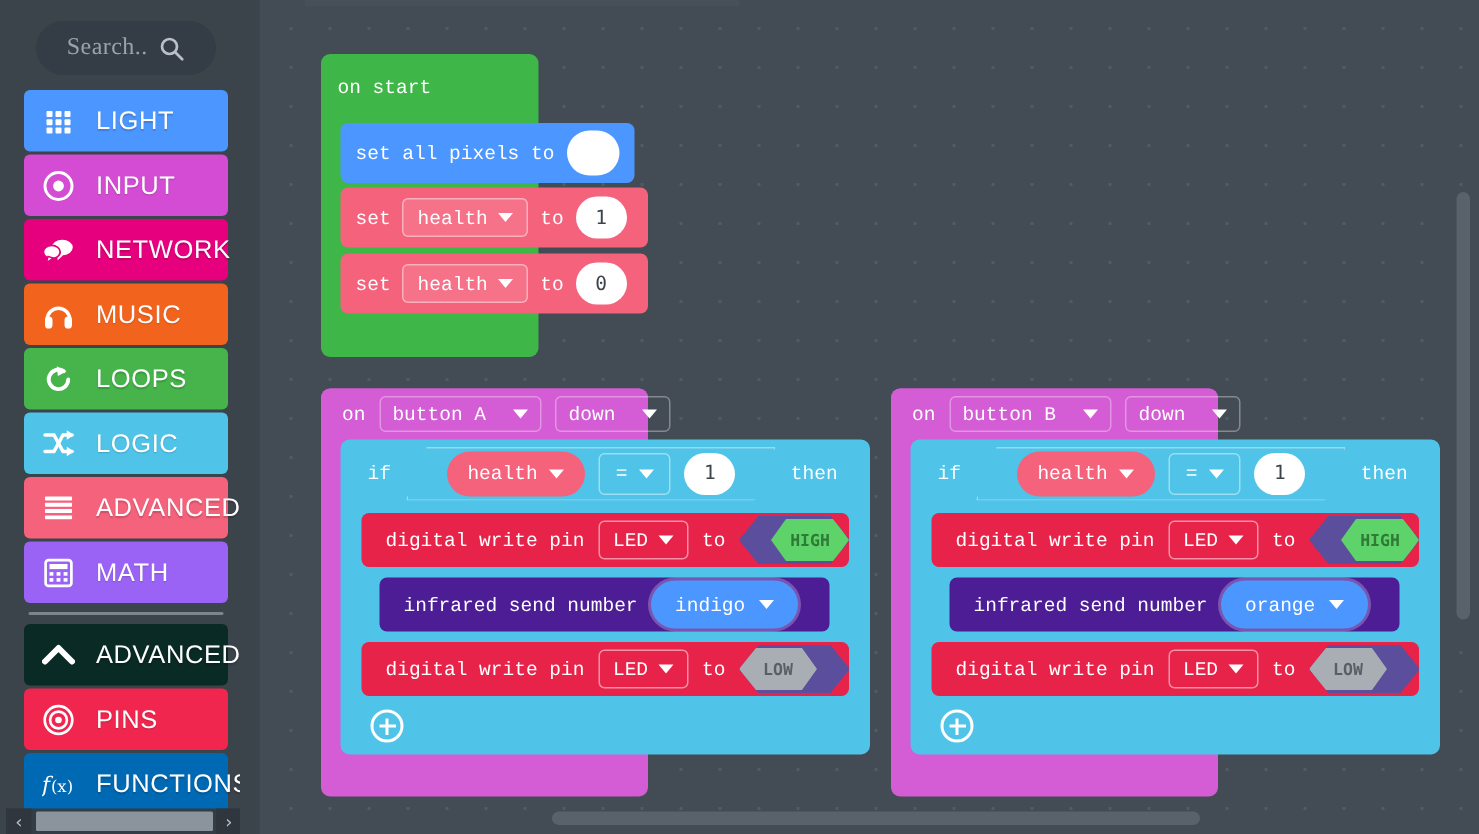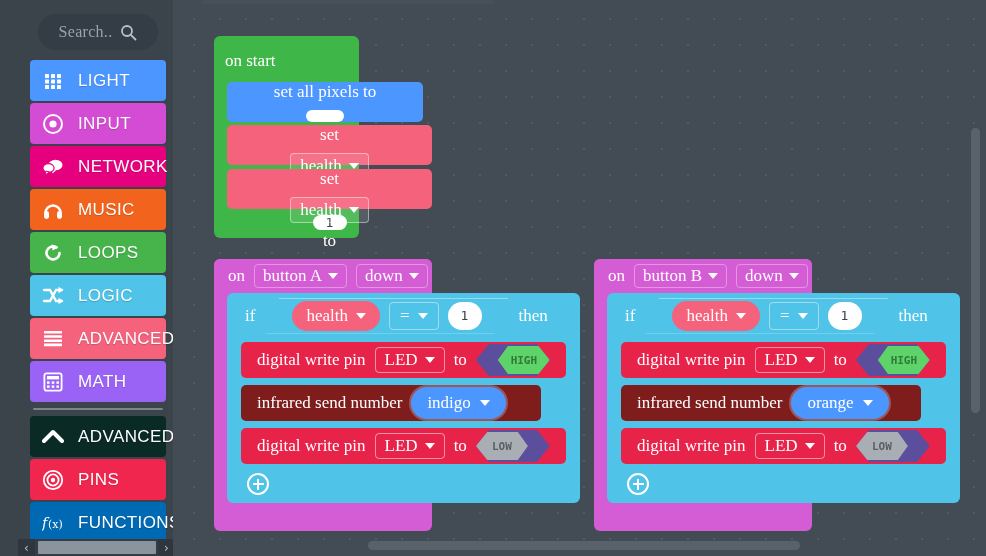--- a/index.html
+++ b/index.html
@@ -5,21 +5,21 @@
   * { box-sizing: border-box; margin:0; padding:0; }
   html,body{
     width:986px;height:556px;overflow:hidden;
     font-family:"Liberation Sans", sans-serif;
     background:#3B434B;
   }
   #root{position:relative;width:986px;height:556px;overflow:hidden;}
 
   
   #toolbox{
-    position:absolute;left:18px;top:0;width:156px;height:556px;
+    position:absolute;left:4px;top:0;width:156px;height:556px;
     background:#3B434B;
     overflow:hidden;
   }
   .search-box{
     position:absolute;left:20px;top:14px;width:120px;height:36px;
     background:#343C45;border-radius:18px;
     display:flex;align-items:center;justify-content:center;gap:8px;
   }
   .search-text{color:#9AA3AD;font-size:16px;font-family:"Liberation Serif", serif;letter-spacing:.3px;}
   .search-icon svg{display:block;}
@@ -55,32 +55,32 @@
     background-position:8px 6px;
     overflow:hidden;
   }
   #ws-top-strip{position:absolute;left:30px;top:0;width:290px;height:4px;background:#474F58;}
 
   #ws-vthumb{position:absolute;right:6px;top:128px;width:9px;height:285px;background:#59626B;border-radius:5px;}
   #ws-hthumb{position:absolute;left:195px;bottom:6px;width:432px;height:9px;background:#59626B;border-radius:5px;}
 
   
   .blk-text{
-    font-family:Liberation Serif, serif;
-    font-size:17px;color:#fff;white-space:nowrap;letter-spacing:0px;
+    font-family:Liberation Mono, monospace;
+    font-size:13px;color:#fff;white-space:nowrap;letter-spacing:0px;
   }
   .field{
-    display:inline-flex;align-items:center;gap:6px;
+    display:inline-flex;align-items:center;gap:18px;
     border-radius:4px;padding:2px 8px;height:24px;
   }
   .field-outline{border:1px solid rgba(255,255,255,.35);}
   .caret{width:0;height:0;border-left:5px solid transparent;border-right:5px solid transparent;border-top:6px solid #fff;}
 
   .hat{position:absolute;border-radius:6px;}
-  .row{position:absolute;display:flex;align-items:center;border-radius:5px;padding:0 10px;gap:8px;height:36px;flex-direction:column;}
+  .row{position:absolute;display:flex;align-items:center;border-radius:5px;padding:0 10px;gap:8px;height:36px;}
 
   
   #onstart-hat{left:41px;top:36px;width:145px;height:202px;background:#3FB648;}
   #onstart-label{position:absolute;left:52px;top:51px;}
 
   #setpixels{left:54px;top:82px;width:196px;height:40px;background:#4C97FF;}
   #setpixels .swatch{width:38px;height:30px;border-radius:16px;background:#fff;}
 
   #sethealth1{left:54px;top:125px;width:205px;height:40px;background:#F4627C;}
   #sethealth2{left:54px;top:169px;width:205px;height:40px;background:#F4627C;}
@@ -107,21 +107,21 @@
     display:inline-flex;align-items:center;gap:8px;height:30px;padding:0 14px;
     border-radius:16px;background:#F4627C;
   }
   .opfield{
     display:inline-flex;align-items:center;gap:8px;height:28px;padding:0 10px;
     border:1px solid rgba(255,255,255,.45);border-radius:4px;
   }
 
   .stmt{position:absolute;height:36px;border-radius:5px;display:flex;align-items:center;padding-left:16px;gap:9px;}
   .dw{background:#E8234A;}
-  .ir{background:#7f1d1d;}
+  .ir{background:#4c1d95;margin-left:12px;}
   .ledfield{border:1px solid rgba(255,255,255,.5);border-radius:4px;padding:3px 9px;height:26px;display:inline-flex;align-items:center;gap:7px;}
   .bluepill{display:inline-flex;align-items:center;gap:9px;height:32px;padding:0 16px;border-radius:17px;background:#4C97FF;box-shadow:0 0 0 2px rgba(255,255,255,.25);}
 
   .hexslot{
     position:relative;display:inline-flex;align-items:center;justify-content:center;
     width:74px;height:32px;background:#5B4E9C;
     clip-path:polygon(13px 0,61px 0,74px 50%,61px 100%,13px 100%,0 50%);
   }
   .hexval{
     position:absolute;display:inline-flex;align-items:center;justify-content:center;

